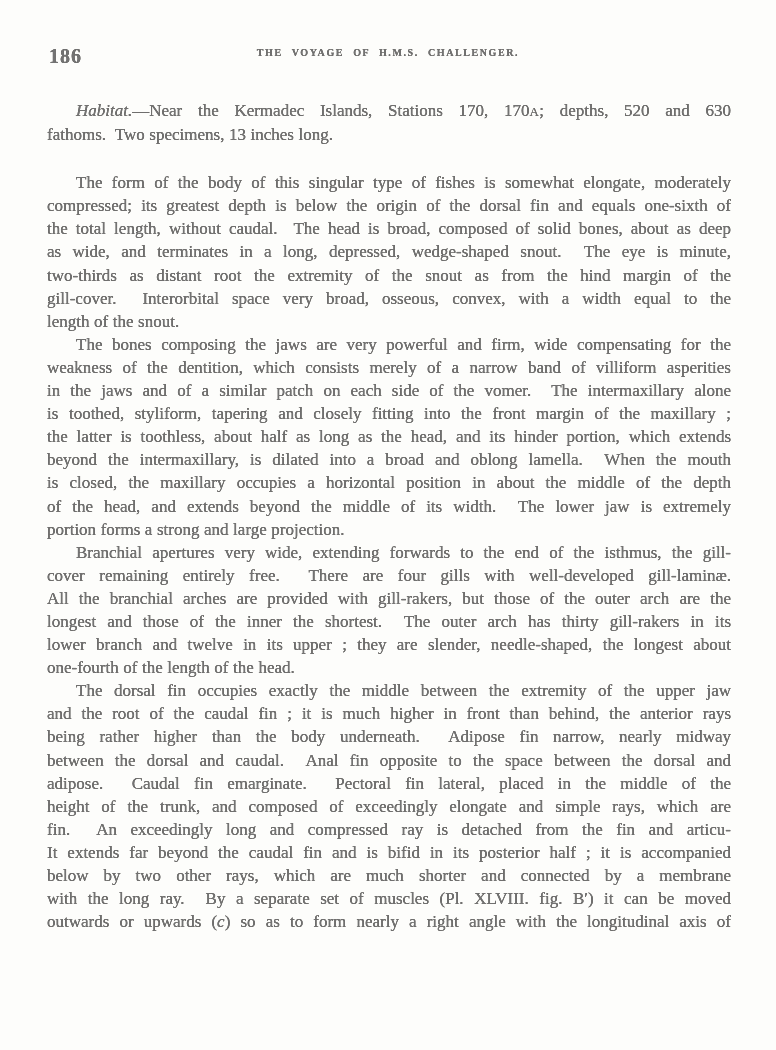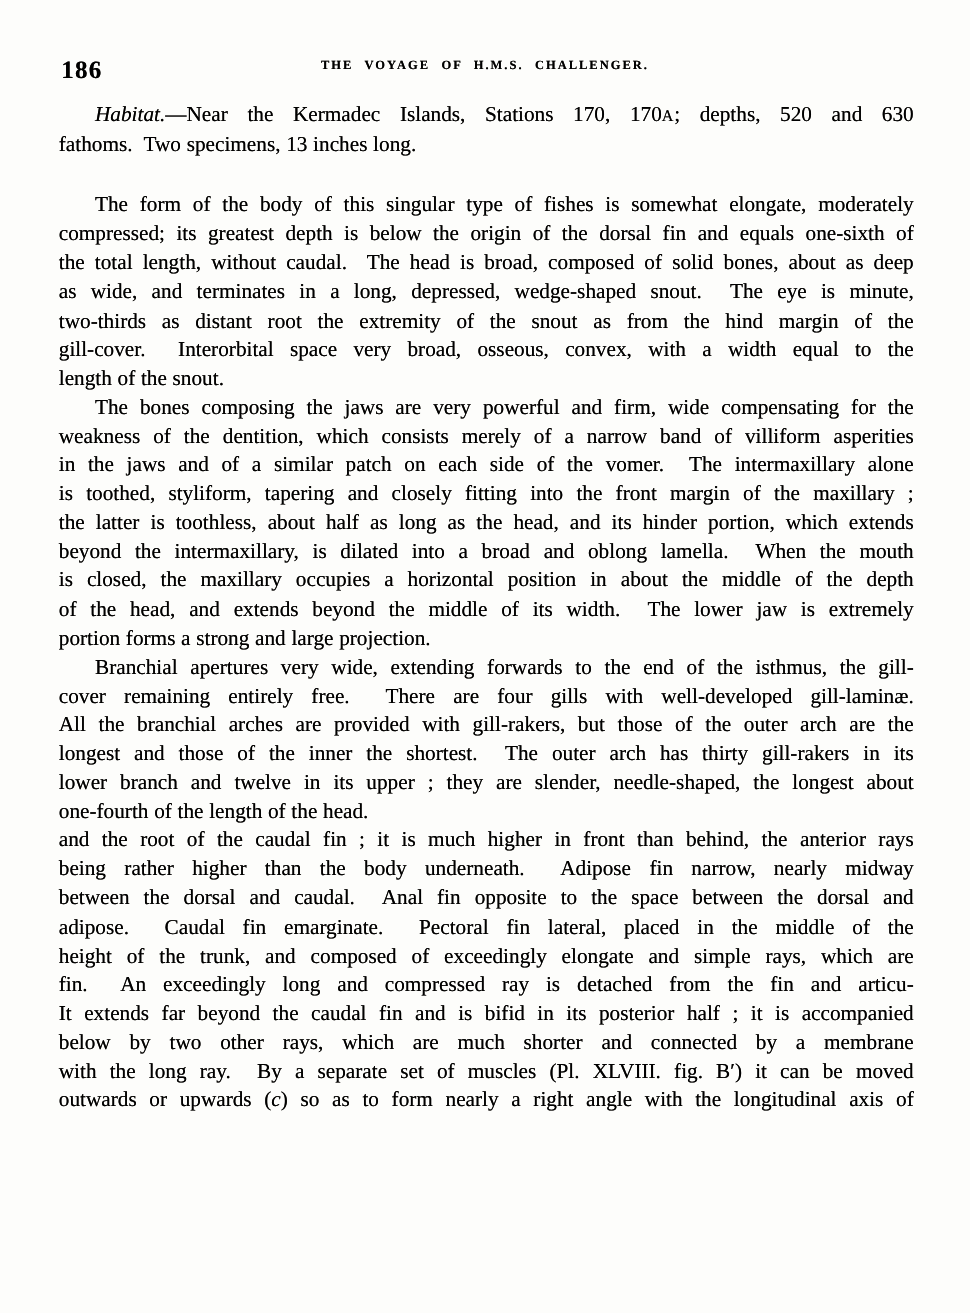--- a/index.html
+++ b/index.html
@@ -2,21 +2,21 @@
 <html><head>
 <meta charset="utf-8">
 <style>
   html, body { margin: 0; padding: 0; background: #e8e8e6; }
   .book-page {
     position: relative;
     width: 776px;
     height: 1050px;
     margin: 0 auto;
     background: #fdfdfb;
-    color: #000000;
+    color: #737373;
     font-family: "Liberation Serif", serif;
     overflow: hidden;
   }
   .masthead {
     position: absolute;
     top: 44px;
     left: 0;
     right: 0;
     height: 26px;
   }
@@ -40,21 +40,21 @@
   }
   .textblock {
     position: absolute;
     top: 80px;
     left: 47px;
     width: 684px;
     font-size: 17px;
     line-height: 23.1px;
   }
   .para { margin: 0; }
-  .para.gap-after { margin-bottom: 25px; }
+  .para.gap-after { margin-bottom: 25px; margin-top: 19px; }
   .line {
     text-align: justify;
     text-align-last: justify;
     word-spacing: -1.2px;
     white-space: pre-wrap;
     text-shadow: 0 0 0.45px rgba(23,19,13,0.85);
   }
   .line.first { text-indent: 29px; }
   .line.end {
     text-align-last: left;
@@ -98,20 +98,21 @@
       </div>
       <div class="para">
         <div class="line first"><span>Branchial apertures very wide, extending forwards to the end of the isthmus, the gill-</span></div>
         <div class="line"><span>cover remaining entirely free.  There are four gills with well-developed gill-laminæ.</span></div>
         <div class="line"><span>All the branchial arches are provided with gill-rakers, but those of the outer arch are the</span></div>
         <div class="line"><span>longest and those of the inner the shortest.  The outer arch has thirty gill-rakers in its</span></div>
         <div class="line"><span>lower branch and twelve in its upper ; they are slender, needle-shaped, the longest about</span></div>
         <div class="line end"><span>one-fourth of the length of the head.</span></div>
       </div>
       <div class="para">
+        <div class="line first"><span>The dorsal fin occupies exactly the middle between the extremity of the upper jaw</span></div>
         <div class="line"><span>and the root of the caudal fin ; it is much higher in front than behind, the anterior rays</span></div>
         <div class="line"><span>being rather higher than the body underneath.  Adipose fin narrow, nearly midway</span></div>
         <div class="line"><span>between the dorsal and caudal.  Anal fin opposite to the space between the dorsal and</span></div>
         <div class="line"><span>adipose.  Caudal fin emarginate.  Pectoral fin lateral, placed in the middle of the</span></div>
         <div class="line"><span>height of the trunk, and composed of exceedingly elongate and simple rays, which are</span></div>
         <div class="line"><span>fin.  An exceedingly long and compressed ray is detached from the fin and articu-</span></div>
         <div class="line"><span>It extends far beyond the caudal fin and is bifid in its posterior half ; it is accompanied</span></div>
         <div class="line"><span>below by two other rays, which are much shorter and connected by a membrane</span></div>
         <div class="line"><span>with the long ray.  By a separate set of muscles (Pl. XLVIII. fig. B′) it can be moved</span></div>
         <div class="line"><span>outwards or upwards (</span><span class="i">c</span><span>) so as to form nearly a right angle with the longitudinal axis of</span></div>

